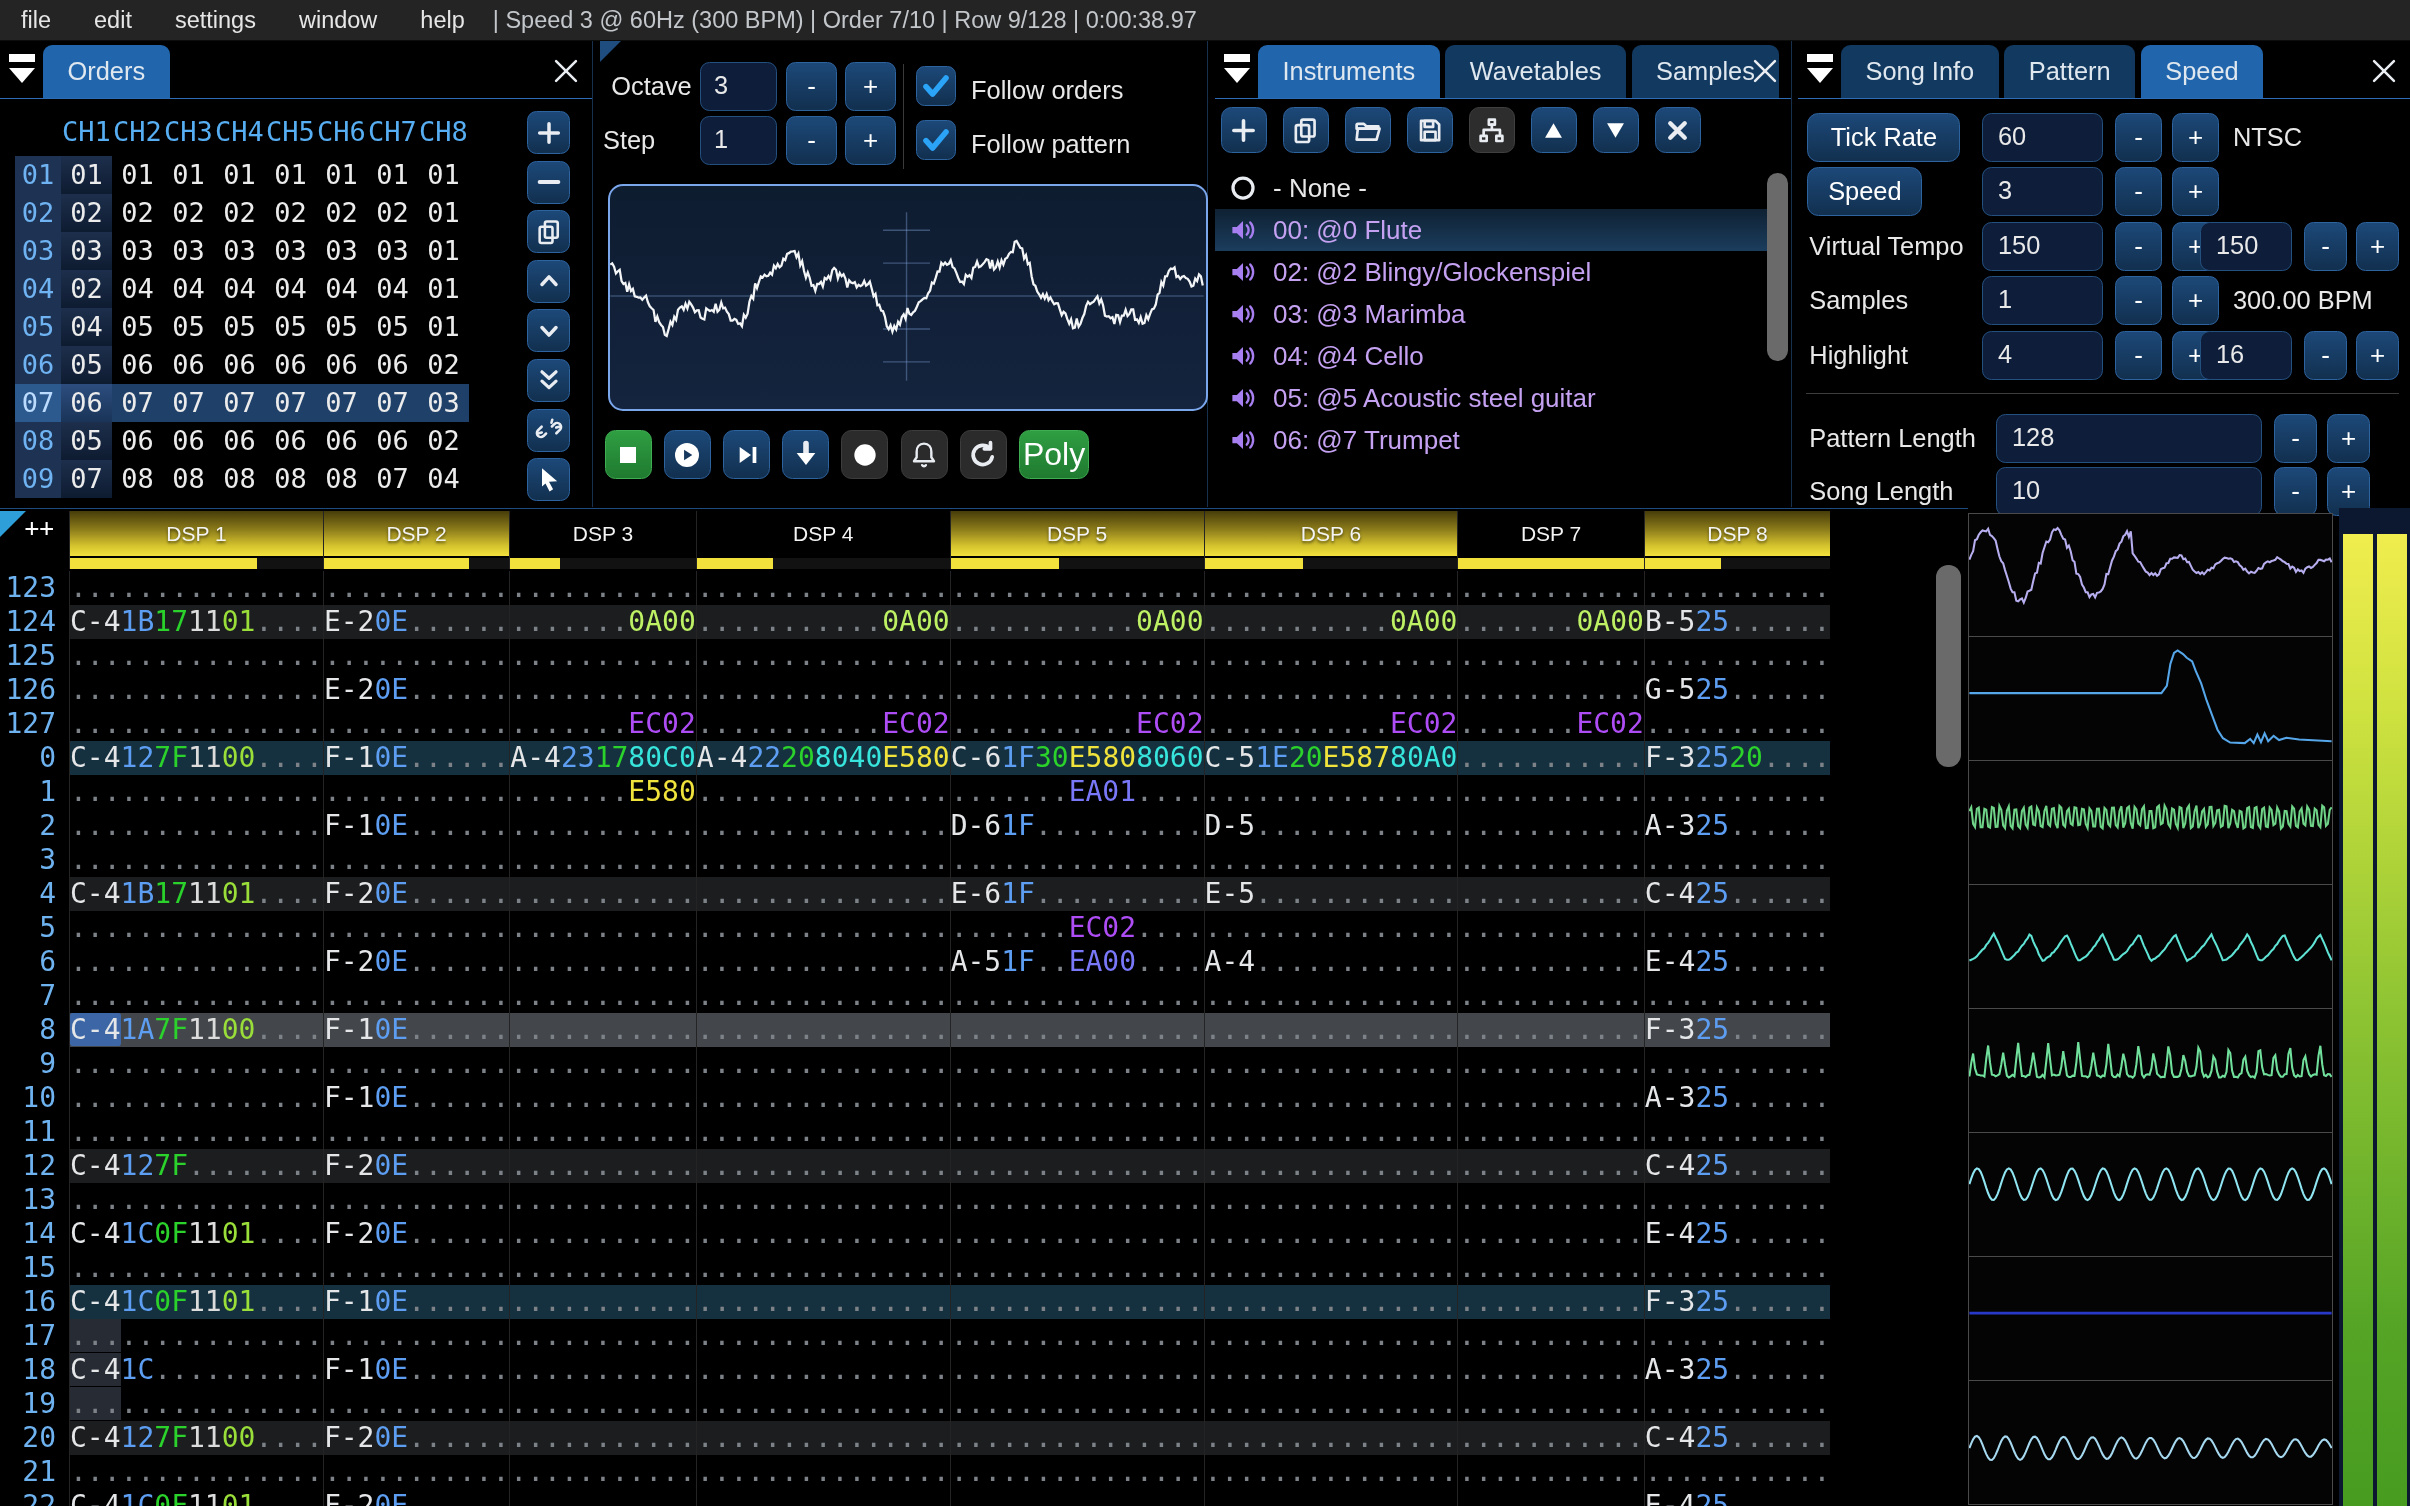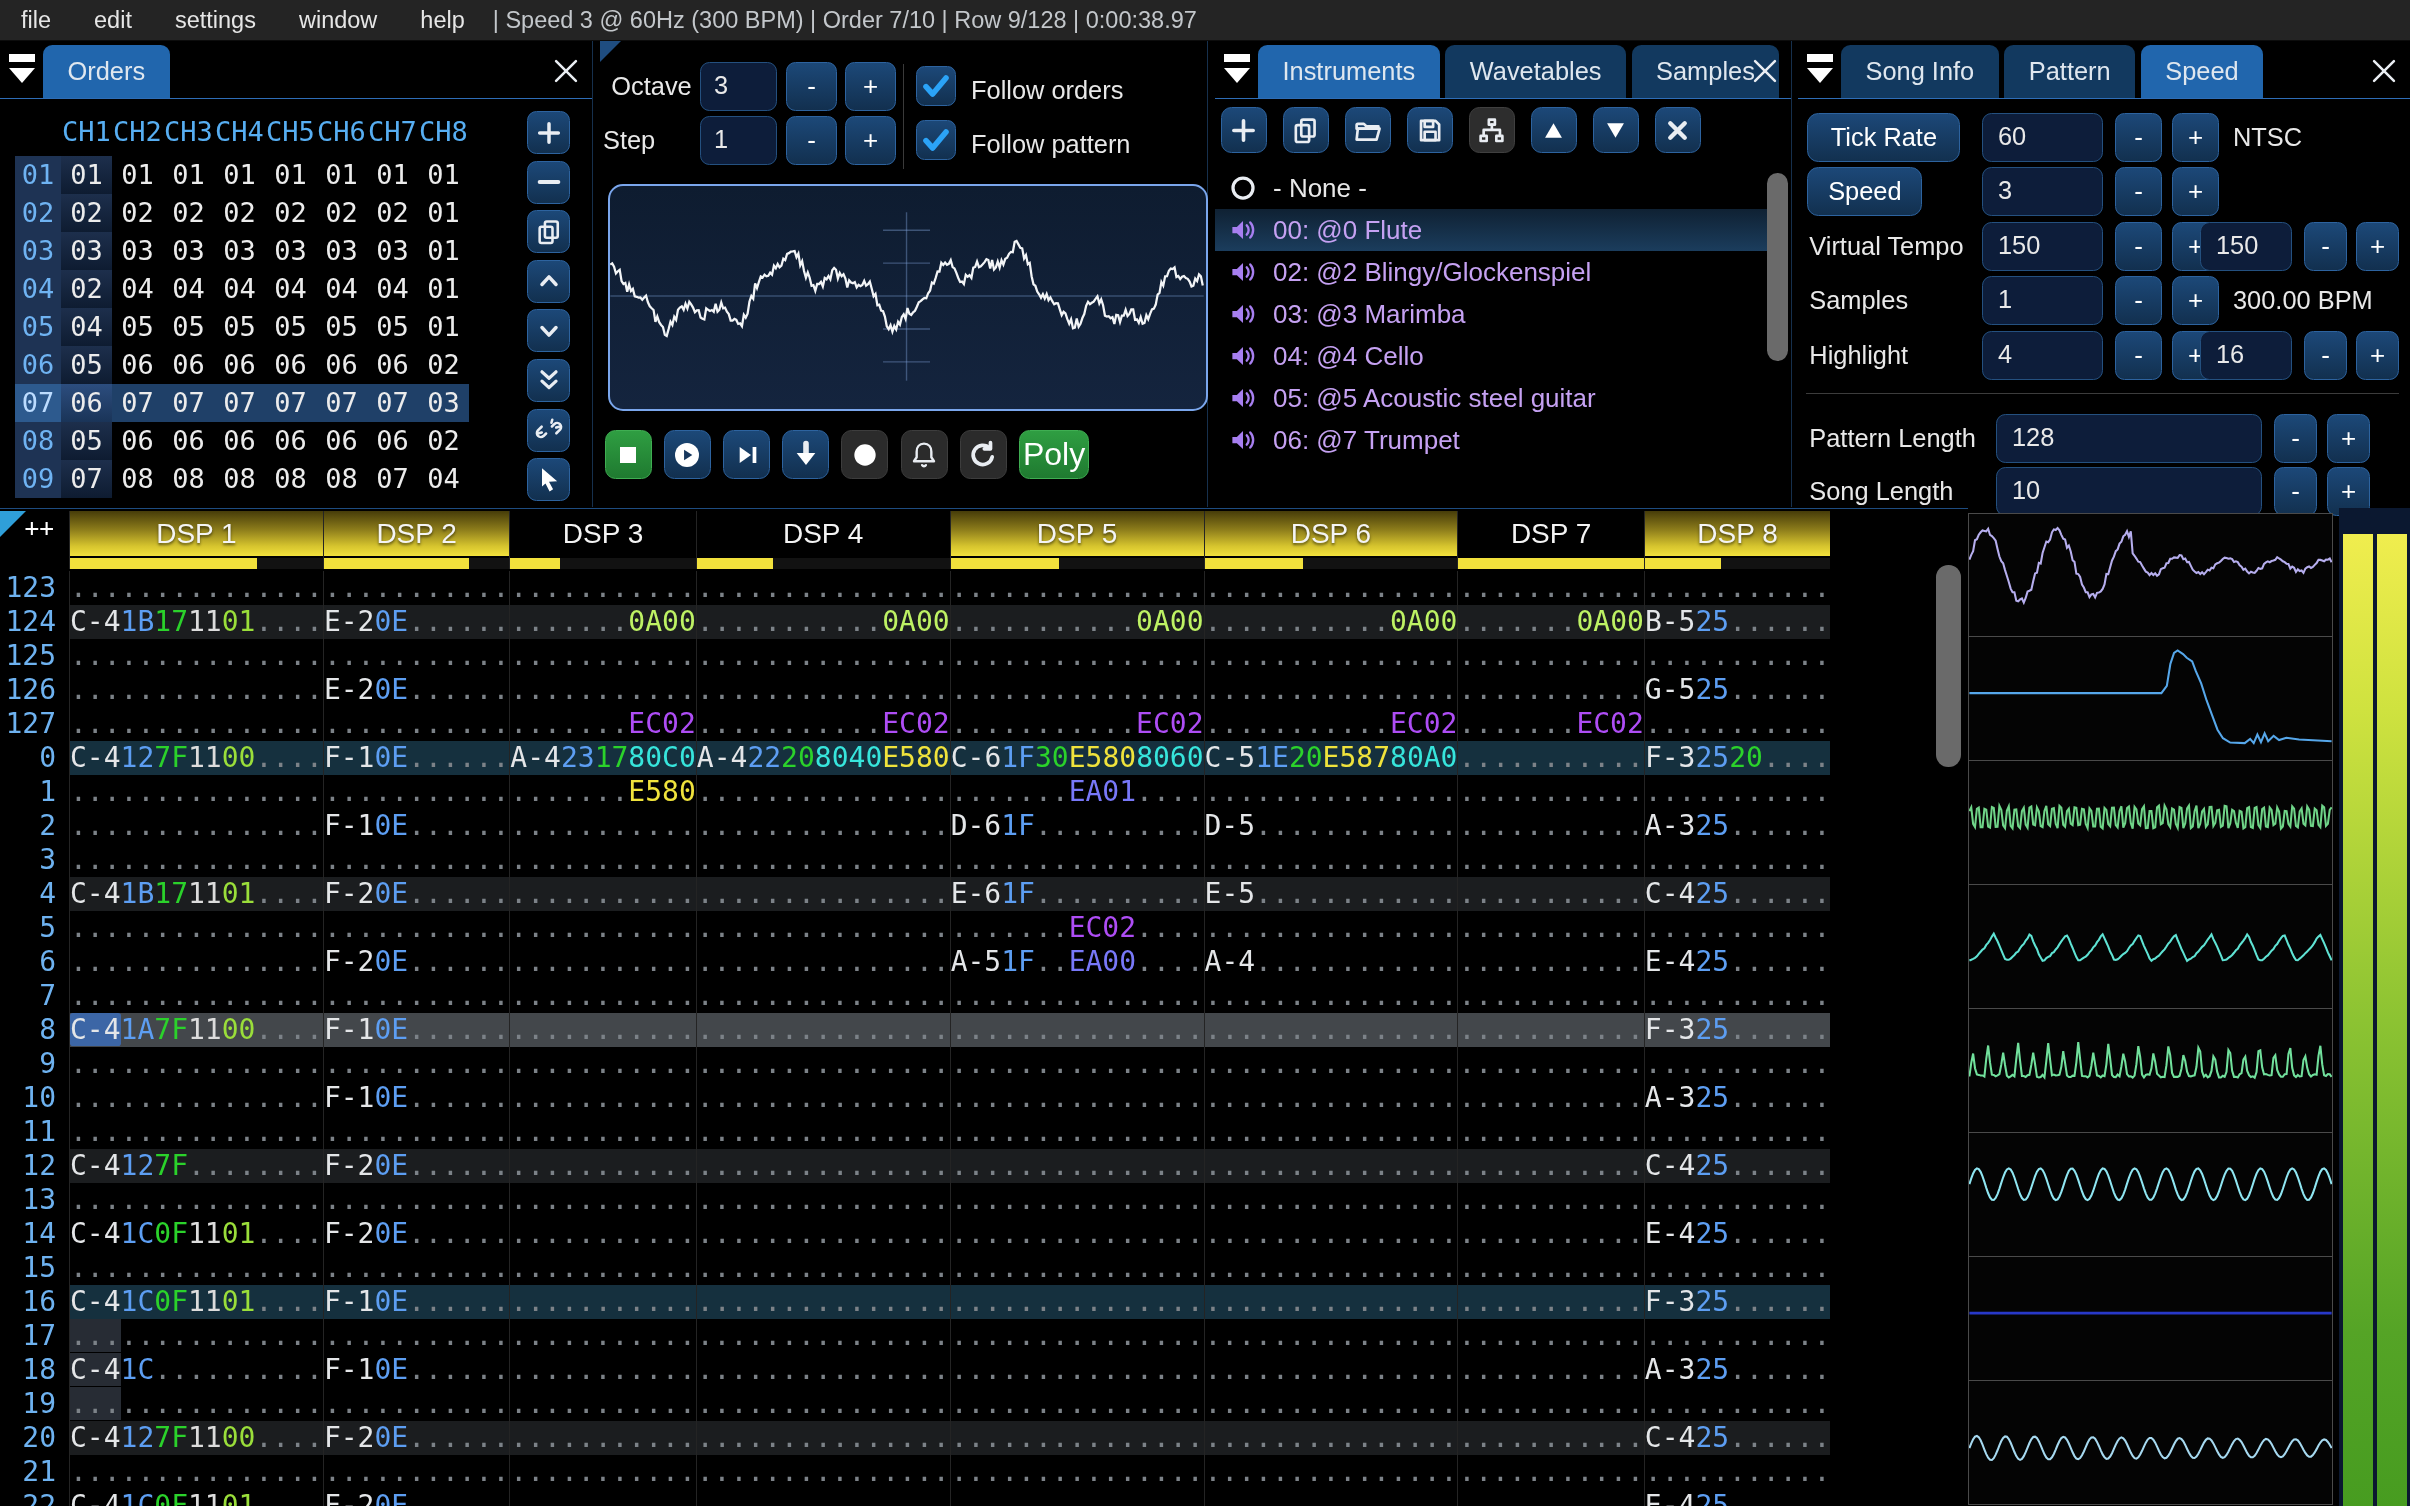--- a/index.html
+++ b/index.html
@@ -104,21 +104,21 @@
   #pattern{position:absolute;left:0;top:508px;width:1968px;height:999px;background:#000;
            border-top:1.9px solid #1e4c80;overflow:hidden}
   #pat-tri{position:absolute;left:0;top:1.9px;width:0;height:0;
            border-top:26px solid #2f9fd9;border-right:26px solid transparent}
   #pat-corner{position:absolute;left:24.5px;top:3.8px;font-size:24.5px;color:#fff;z-index:2}
   #pat-head{position:absolute;left:69px;top:1.9px;white-space:nowrap;font-size:0}
   .phch{display:inline-block;vertical-align:top;border-left:0.9px solid #242424}
   .phbox{position:relative;height:45px}
   .phbox .sizer{visibility:hidden;font-family:"DejaVu Sans Mono",monospace;font-size:28px}
   .phbox .lbl{position:absolute;left:0;top:0;width:100%;height:45px;text-align:center;line-height:45px;
-              font-size:28px;color:#f4f4f4;text-shadow:0 1.9px 2.8px rgba(0,0,0,.55)}
+              font-size:21px;color:#f4f4f4;text-shadow:0 1.9px 2.8px rgba(0,0,0,.55)}
   .phbox.yellow{background:linear-gradient(180deg,#463c09 0%,#8a7a1a 40%,#d6c42e 78%,#f2e13c 100%)}
   .phbox.black{background:#000}
   .phbar{height:11.3px;margin-top:1.9px;background:#121212;position:relative}
   .phbar .fill{position:absolute;left:0;top:0;height:100%;background:#f2e13c}
   #pat-rows{position:absolute;left:0;top:62px;white-space:nowrap}
   .prow{height:34px;line-height:34px;font-family:"DejaVu Sans Mono",monospace;font-size:28px;width:max-content}
   .prow.h4{background:#1b1d1f}
   .prow.h16{background:#15303e}
   .prow.play{background:#43474b}
   .rnum{display:inline-block;width:69px;padding-right:13px;text-align:right;color:#6eb2f0;background:#000}

